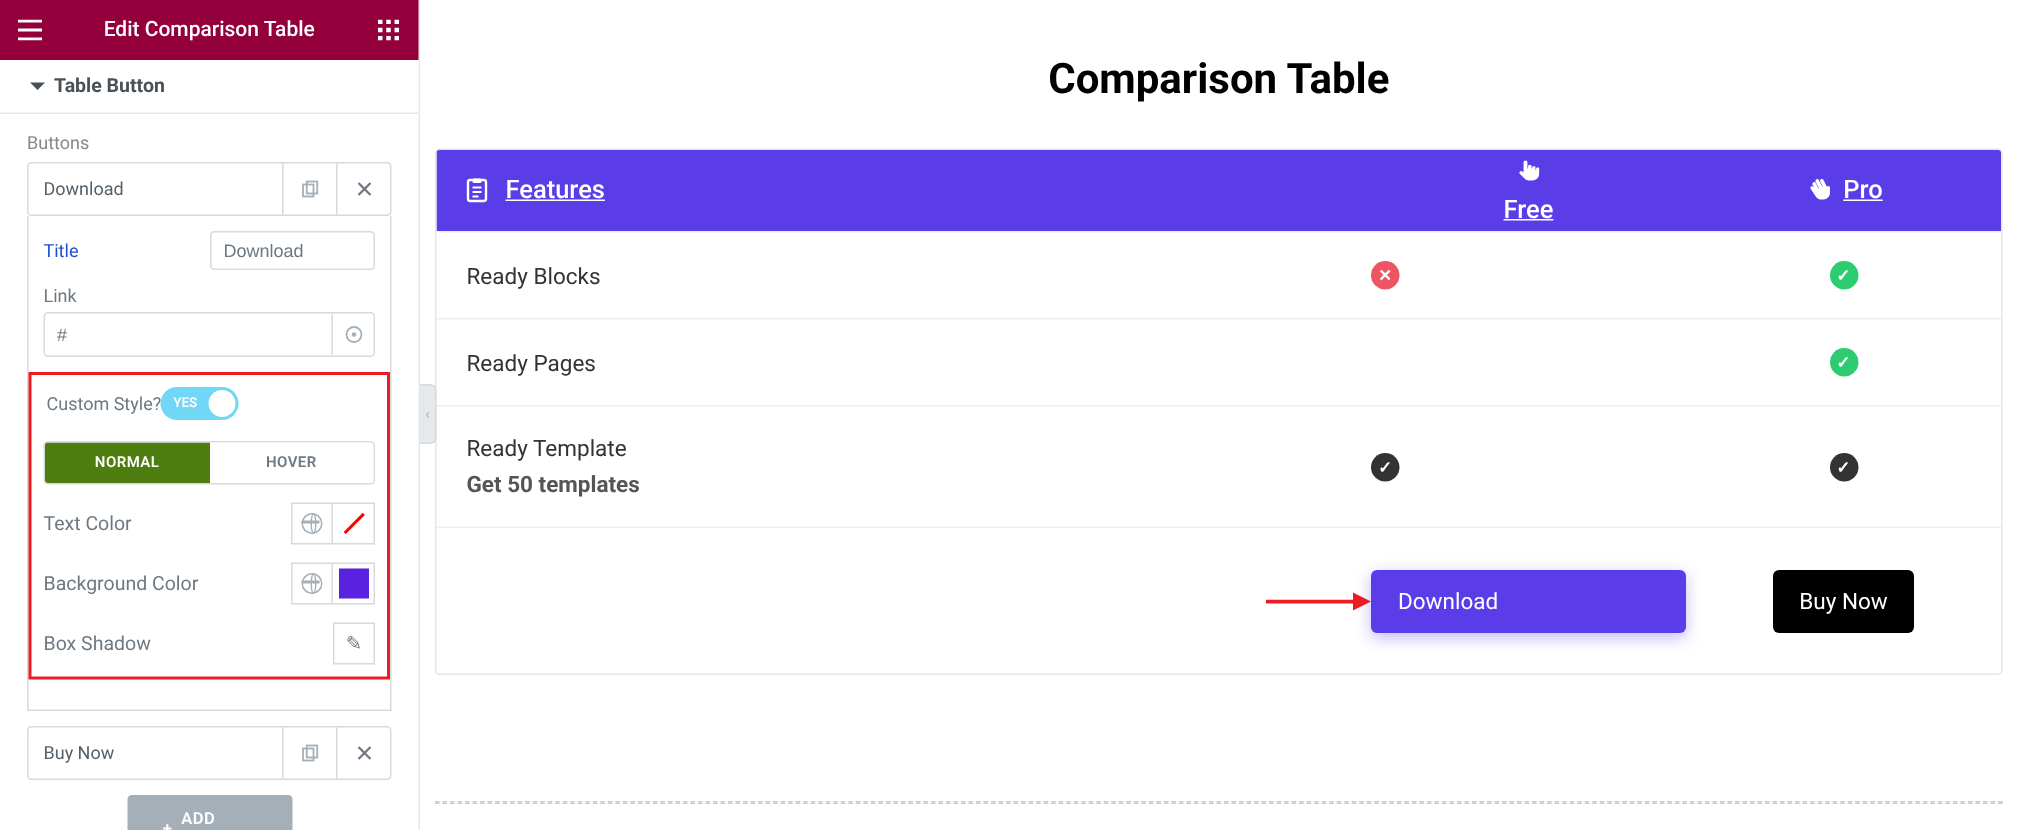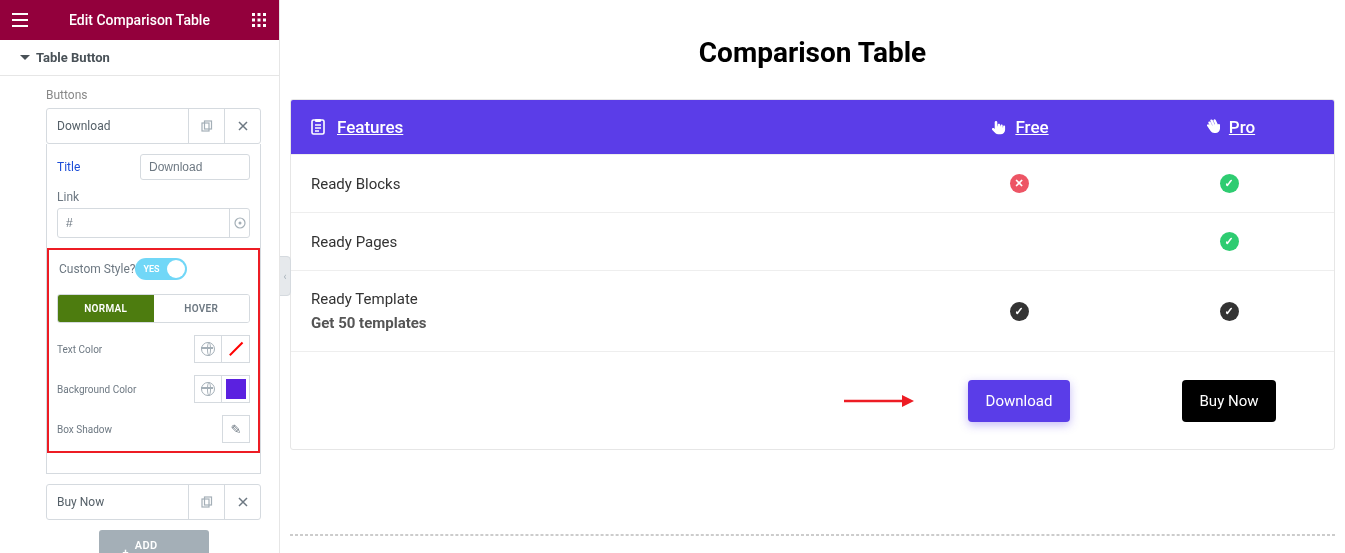--- a/index.html
+++ b/index.html
@@ -65,21 +65,20 @@
     width: 0;
     height: 0;
     border-left: 5px solid transparent;
     border-right: 5px solid transparent;
     border-top: 5px solid #495157;
   }
   .sidebar-body {
     padding: 12px 18px 8px;
     flex: 1;
     overflow-y: auto;
-    margin-left: 28px;
   }
   .label {
     font-size: 12px;
     color: #888;
     margin-bottom: 6px;
   }
   .item-row {
     display: flex;
     border: 1px solid #d5dadf;
     border-radius: 3px;
@@ -215,21 +214,21 @@
     background: #4d7c0f;
     color: #fff;
   }
   .prop-row {
     display: flex;
     align-items: center;
     justify-content: space-between;
     margin-top: 12px;
   }
   .prop-row label {
-    font-size: 10px;
+    font-size: 13px;
     color: #6d7882;
   }
   .prop-controls {
     display: flex;
     gap: 0;
   }
   .sq-btn {
     width: 28px;
     height: 28px;
     border: 1px solid #d5dadf;
@@ -342,21 +341,21 @@
     height: 54px;
   }
   .ct-head .col {
     display: flex;
     align-items: center;
     font-size: 17px;
     font-weight: 500;
     text-decoration: underline;
   }
   .col-feat { flex: 1; padding-left: 18px; gap: 10px; }
-  .col-free { width: 210px; justify-content: center; gap: 8px; }
+  .col-free { width: 210px; justify-content: center; gap: 8px; flex-direction: column; }
   .col-pro { width: 210px; justify-content: center; gap: 8px; }
   .ct-row {
     display: flex;
     border-top: 1px solid #eee;
     min-height: 58px;
     align-items: center;
     font-size: 15px;
     color: #333;
   }
   .ct-row .col-feat { padding: 16px 20px; flex-direction: column; align-items: flex-start; gap: 4px; line-height: 1.6; }

